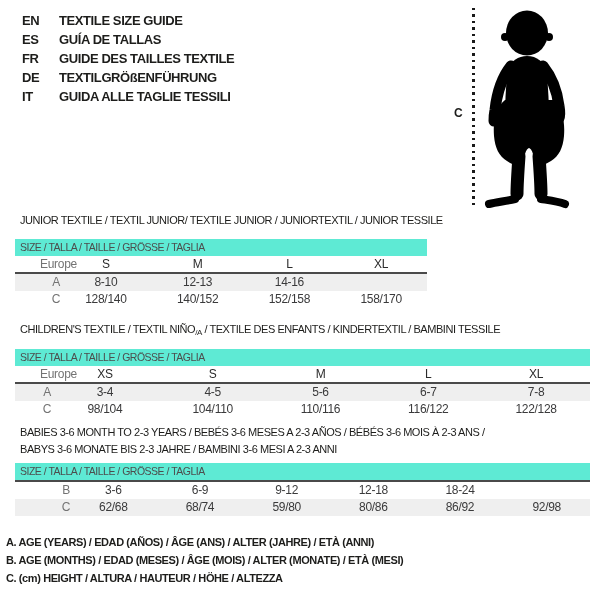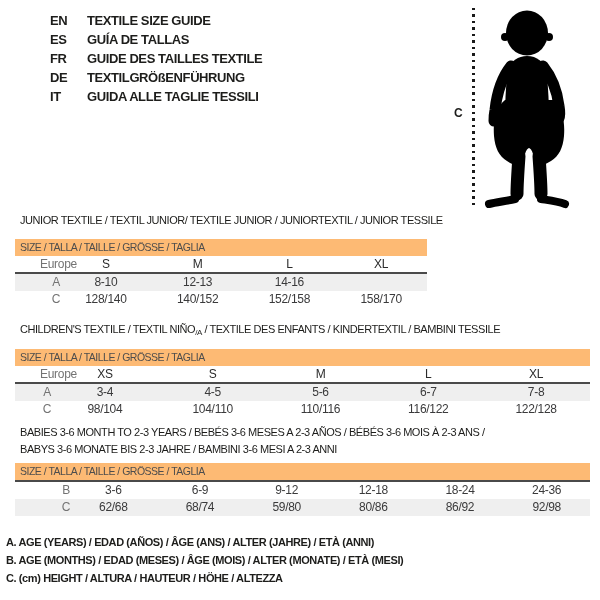--- a/index.html
+++ b/index.html
@@ -4,39 +4,39 @@
 <style>
   html,body{margin:0;padding:0;background:#fff;}
   body{
     width:600px;height:600px;position:relative;overflow:hidden;
     font-family:"Liberation Sans",sans-serif;color:#1d1d1b;
     -webkit-font-smoothing:antialiased;
   }
   .abs{position:absolute;}
 
   
-  .lang-list{left:22px;top:11px;margin-left:28px;}
+  .lang-list{left:22px;top:11px;}
   .lang-row{display:flex;height:19px;line-height:19px;
     font-size:13px;font-weight:700;letter-spacing:-0.4px;white-space:nowrap;}
   .lang-code{width:37px;flex:0 0 37px;}
 
   
   .measure-line{left:472px;top:8px;width:2.5px;height:198px;
     background:repeating-linear-gradient(to bottom,#1a1a1a 0 2.5px,transparent 2.5px 6.5px);}
   .measure-label{left:454px;top:106px;font-size:12px;font-weight:700;}
   .baby-svg{left:481px;top:4px;}
 
   
   .sec-title{font-size:11px;font-weight:400;letter-spacing:-0.45px;
     white-space:nowrap;line-height:17px;}
   .sec-title sub{font-size:8px;vertical-align:-2px;}
 
   
   .tbl{position:absolute;}
-  .bar{height:17px;line-height:17px;background:#fdba74;color:#4d4d4d;
+  .bar{height:17px;line-height:17px;background:#5eead4;color:#4d4d4d;
     font-size:10.5px;font-weight:400;letter-spacing:-0.5px;
     padding-left:5px;white-space:nowrap;}
   .bar.dark-under{border-bottom:2px solid #4a4a4a;}
   .row{display:grid;height:17px;line-height:17px;font-size:12px;
     letter-spacing:-0.3px;color:#3a3a3b;white-space:nowrap;}
   .row.euro{height:16px;line-height:16px;border-bottom:2px solid #4a4a4a;color:#2b2b2b;}
   .row.shade{background:#efefef;}
   .cell{text-align:center;overflow:visible;}
   .cell.lbl{text-align:right;padding-left:5px;color:#737373;margin-left:20px;}
   .g1{grid-template-columns:45px repeat(4,1fr);}
@@ -165,21 +165,20 @@
   <div class="bar dark-under">
     <span>SIZE / TALLA / TAILLE / GRÖSSE / TAGLIA</span>
   </div>
   <div class="row g3">
     <div class="cell lbl">B</div>
     <div class="cell">3-6</div>
     <div class="cell">6-9</div>
     <div class="cell">9-12</div>
     <div class="cell">12-18</div>
     <div class="cell">18-24</div>
-    <div class="cell">24-36</div>
   </div>
   <div class="row shade g3">
     <div class="cell lbl">C</div>
     <div class="cell">62/68</div>
     <div class="cell">68/74</div>
     <div class="cell">59/80</div>
     <div class="cell">80/86</div>
     <div class="cell">86/92</div>
     <div class="cell">92/98</div>
   </div>

